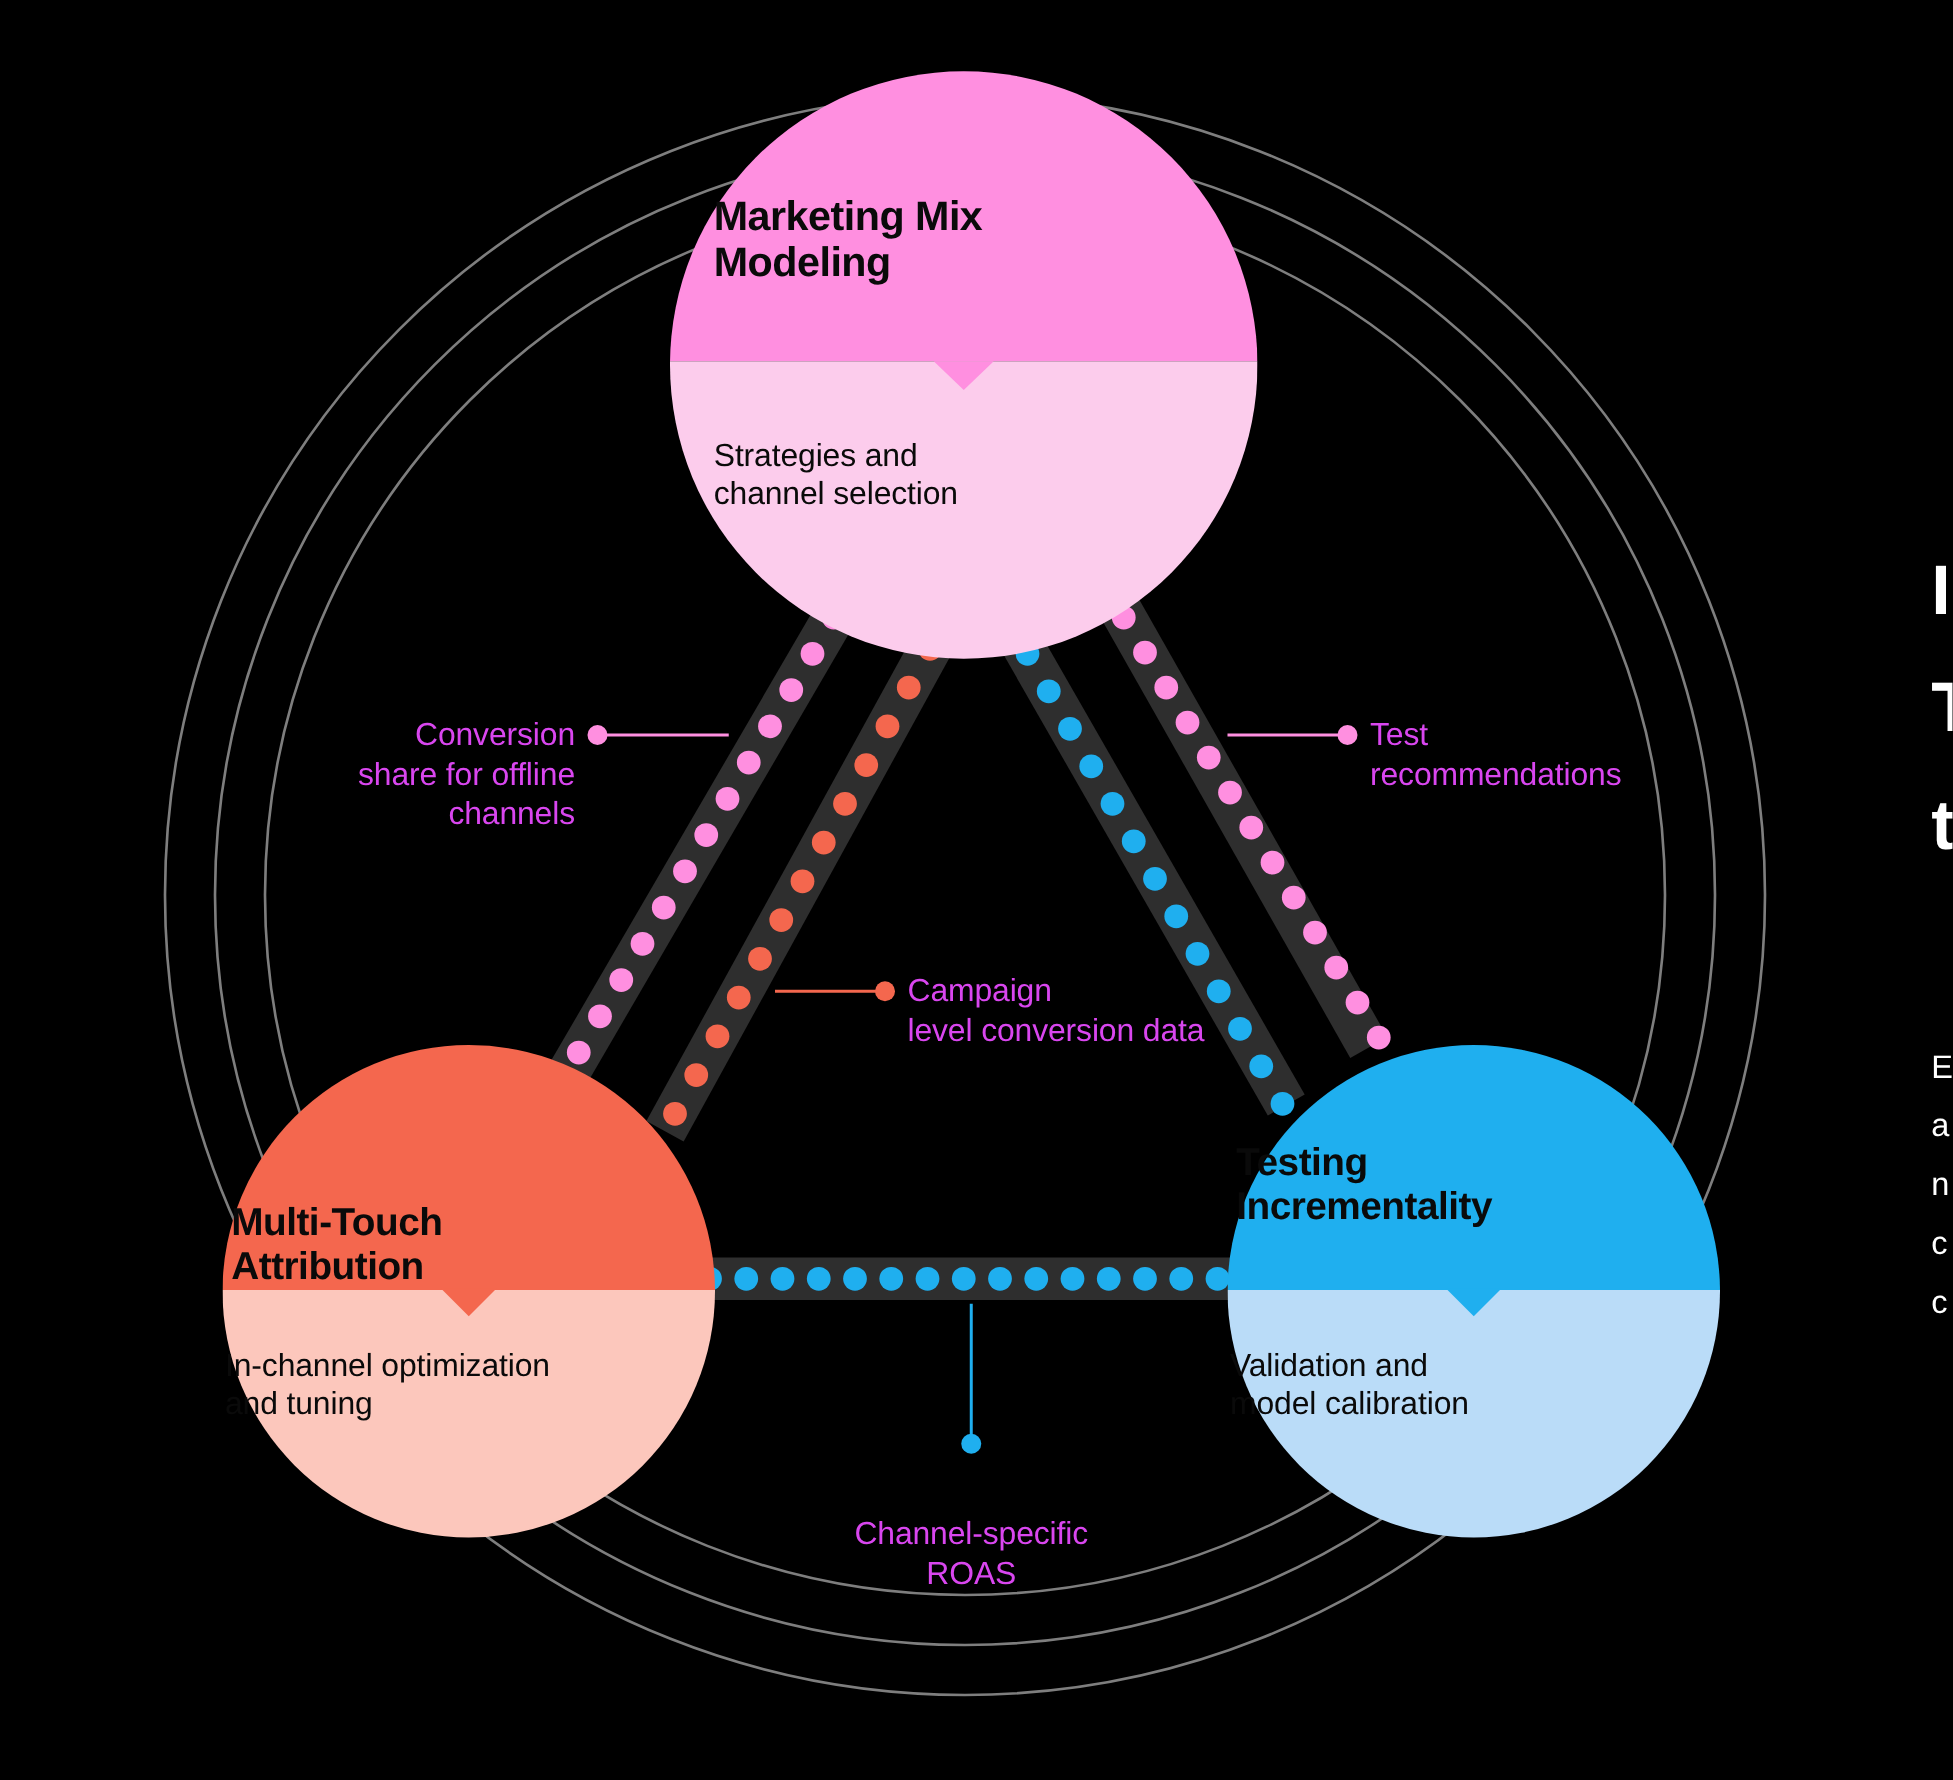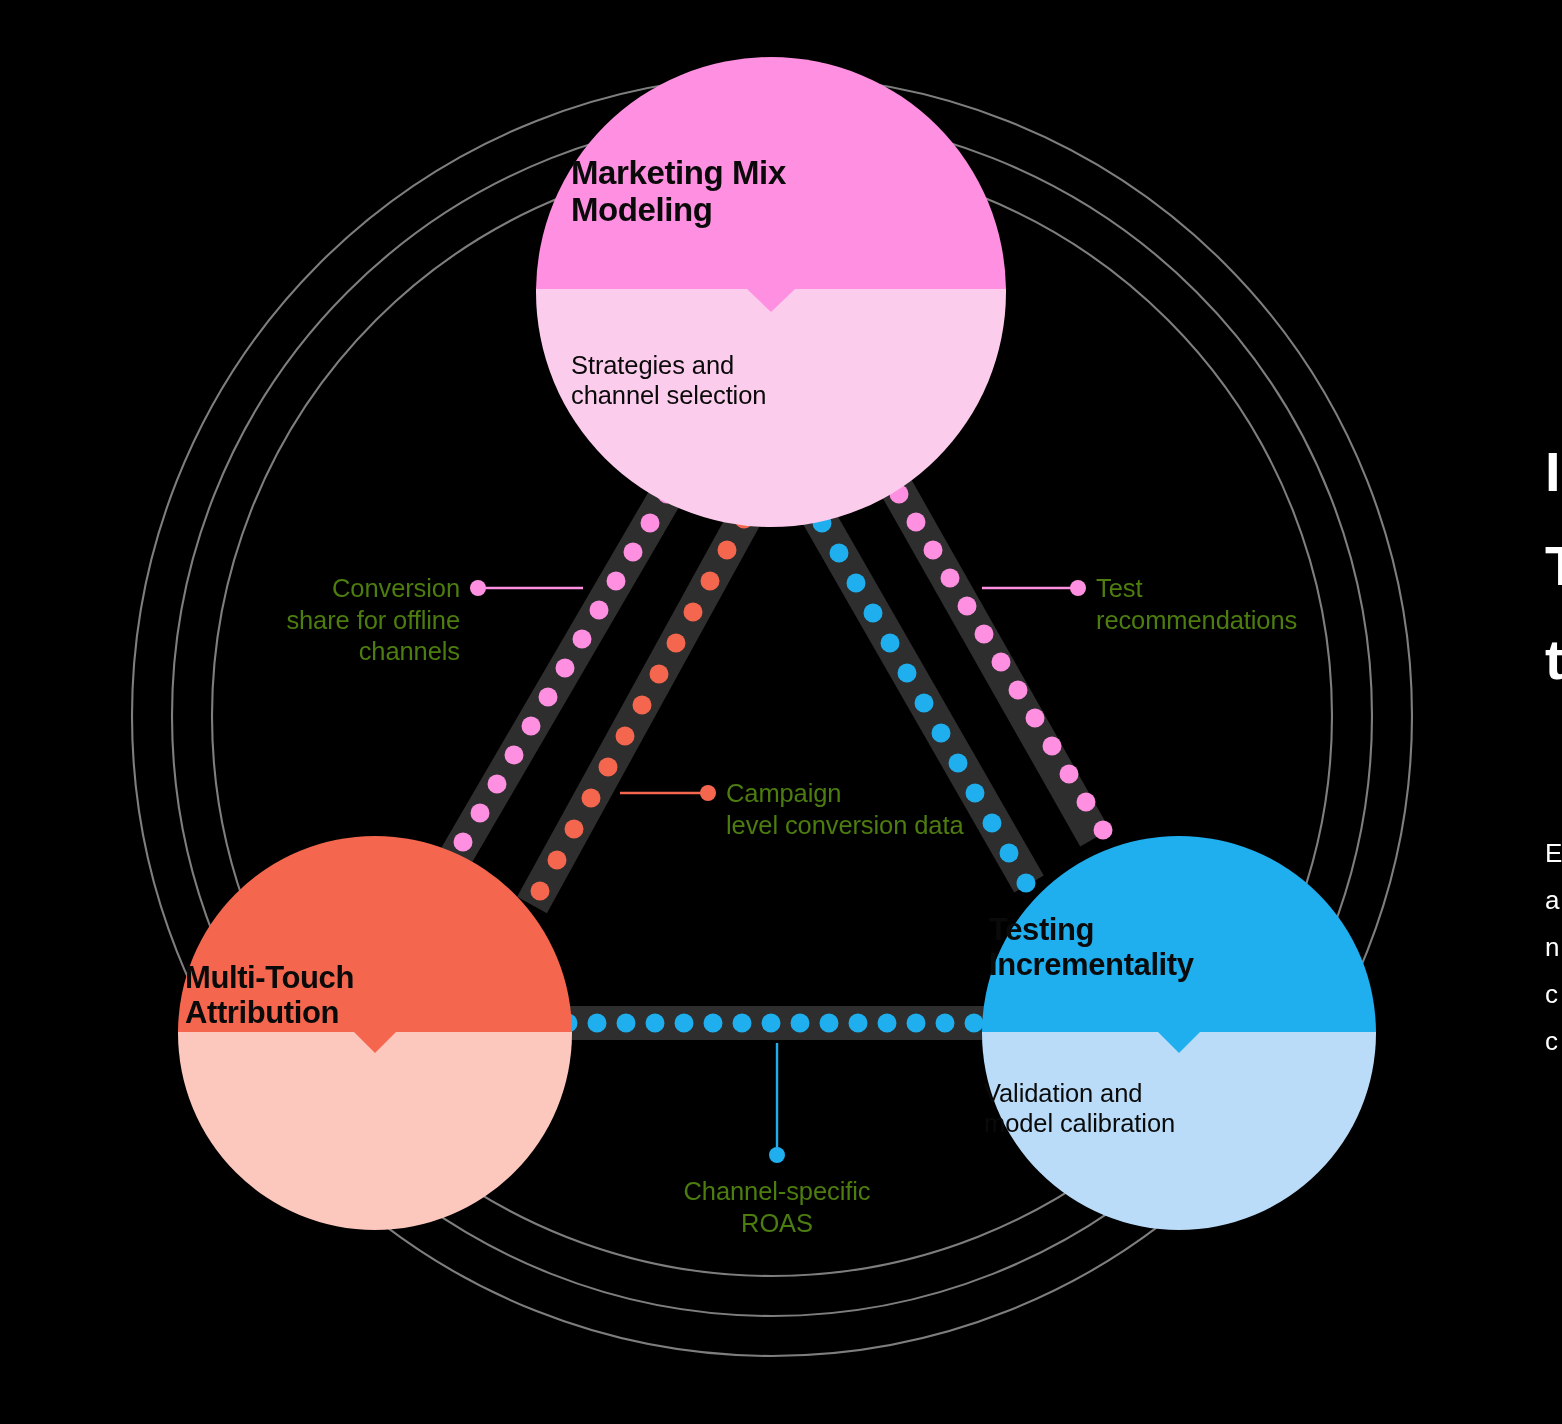--- a/index.html
+++ b/index.html
@@ -16,26 +16,26 @@
     color:#0a0a0a;
   }
   .node-title{
     font-weight:700;line-height:1.12;letter-spacing:-0.4px;
   }
   .node-sub{
     font-weight:400;line-height:1.18;letter-spacing:-0.1px;
   }
 
   .annot{
-    position:absolute;color:#4d7c0f;font-size:25.5px;line-height:1.24;
+    position:absolute;color:#d946ef;font-size:25.5px;line-height:1.24;
     letter-spacing:-0.1px;font-weight:400;
   }
   .annot-right{text-align:right;}
   .annot-left{text-align:left;}
-  .annot-center{text-align:center;}
+  .annot-center{text-align:center;margin-top:36px;}
   .edge-heading{
     font-weight:700;color:#ffffff;letter-spacing:-0.6px;line-height:1.14;
   }
 </style>
 </head>
 <body>
 
 <div class="stage">
 
   <svg class="diagram" viewBox="0 0 1562 1424">
@@ -205,20 +205,24 @@
   </div>
   <div class="node-label node-sub" style="left:571px;top:350px;width:400px;font-size:25.5px;">
     <div>Strategies and</div>
     <div>channel selection</div>
   </div>
 
   <div class="node-label node-title" style="left:185px;top:913px;width:380px;font-size:31px;margin-top:48px;">
     <div>Multi-Touch</div>
     <div>Attribution</div>
   </div>
+  <div class="node-label node-sub" style="left:180px;top:1078px;width:392px;font-size:25.5px;">
+    <div>In-channel optimization</div>
+    <div>and tuning</div>
+  </div>
 
   <div class="node-label node-title" style="left:989px;top:913px;width:380px;font-size:31px;">
     <div>Testing</div>
     <div>Incrementality</div>
   </div>
   <div class="node-label node-sub" style="left:984px;top:1078px;width:392px;font-size:25.5px;">
     <div>Validation and</div>
     <div>model calibration</div>
   </div>
 

